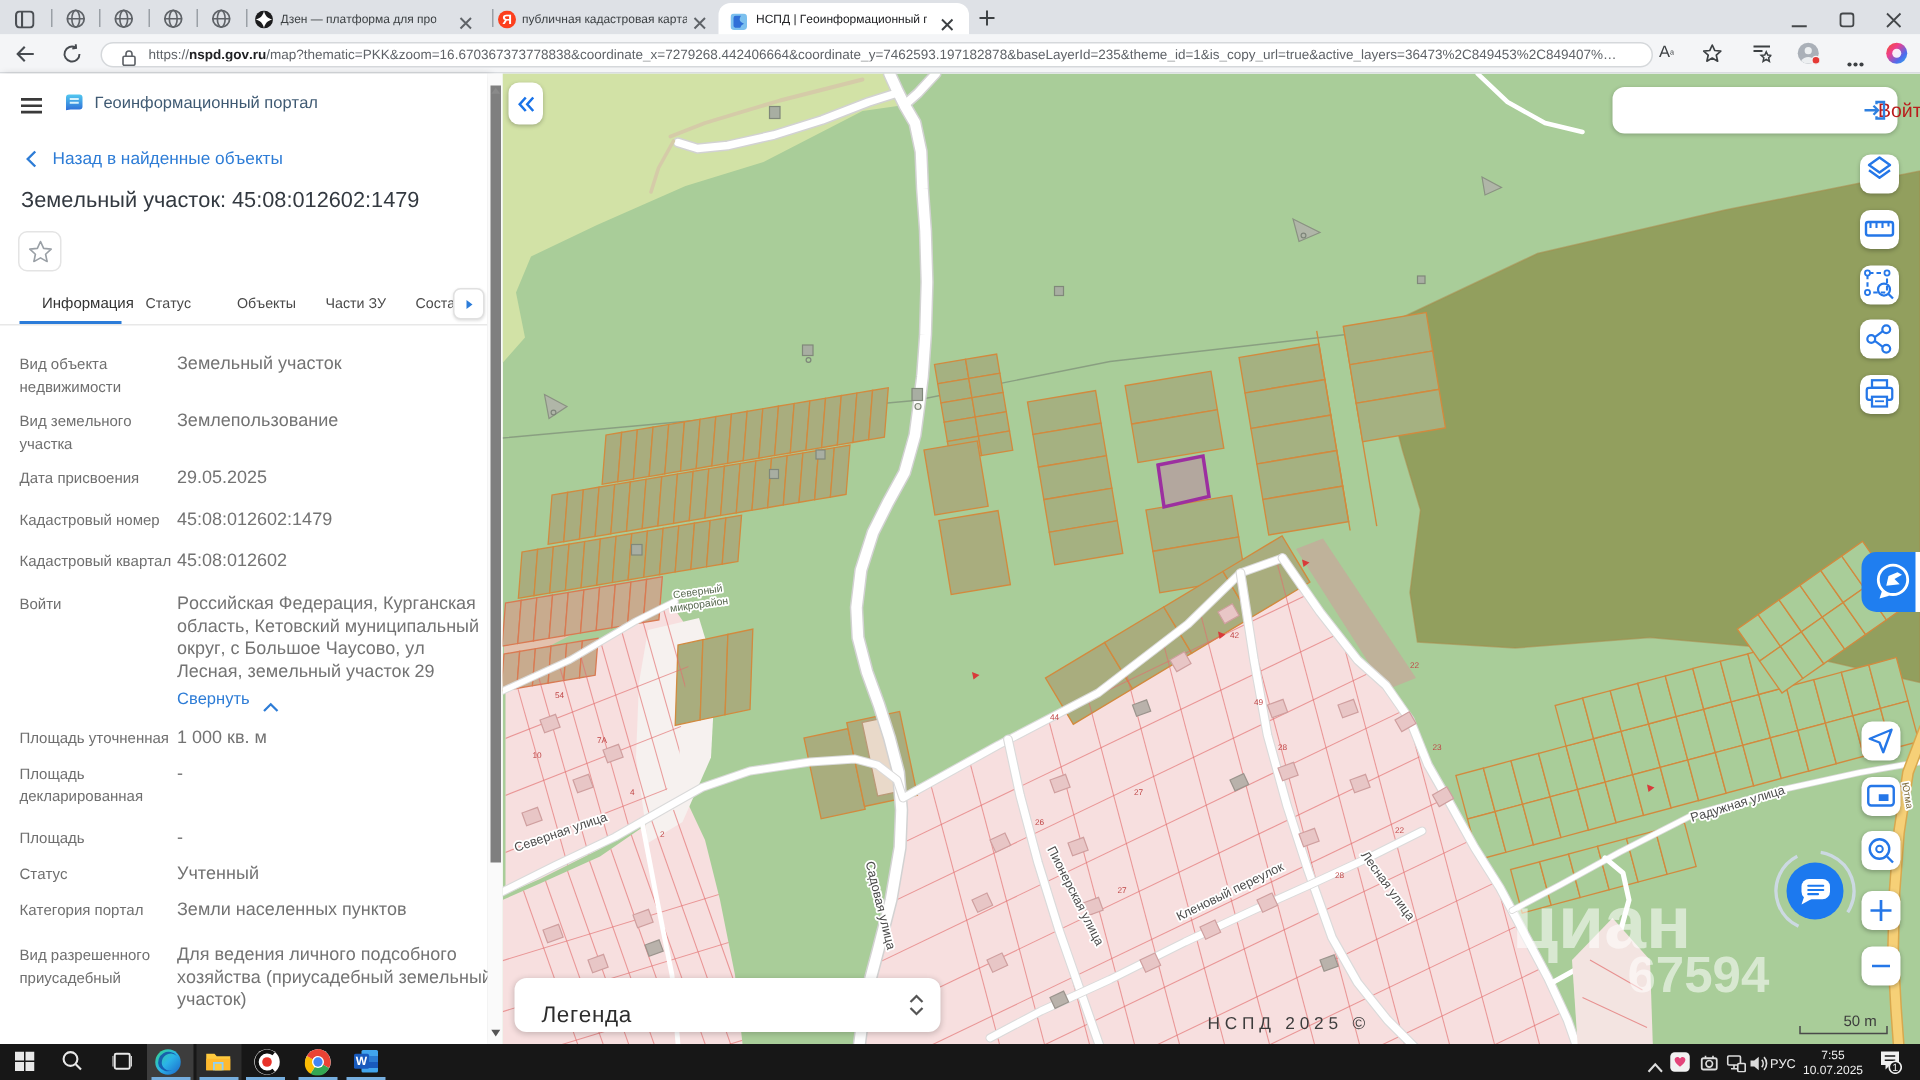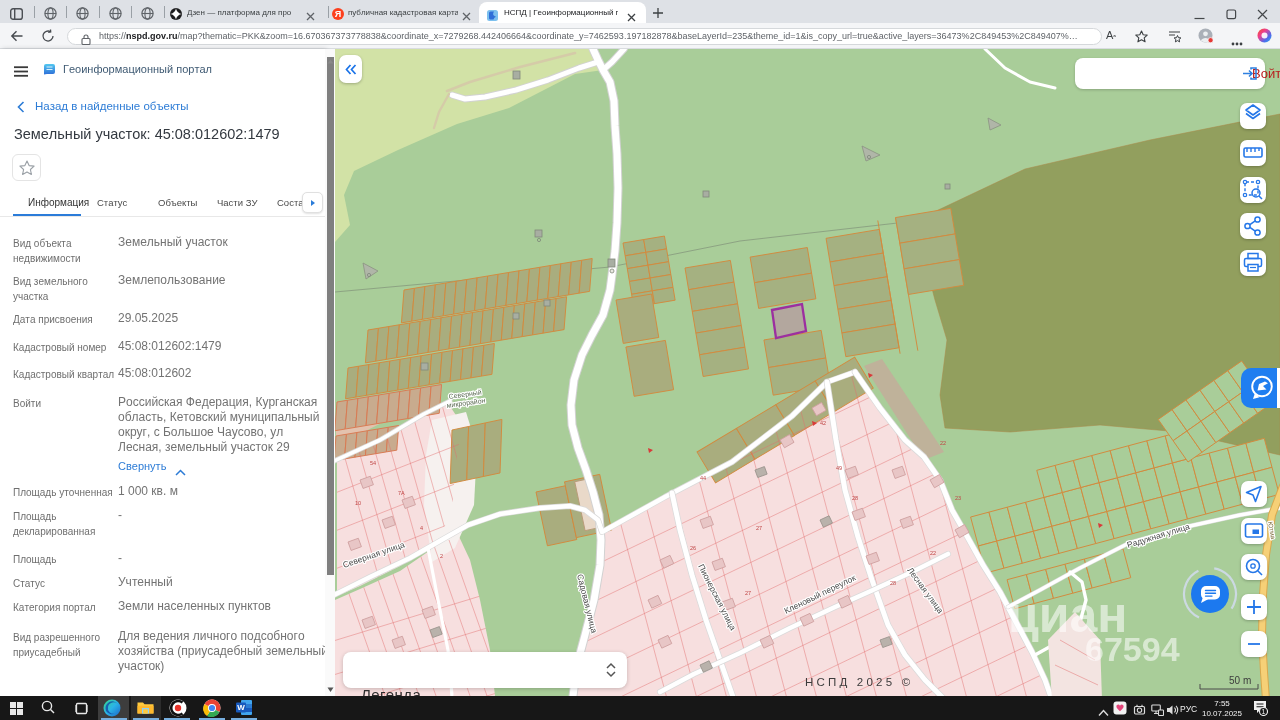--- a/index.html
+++ b/index.html
@@ -681,21 +681,21 @@
     </svg>
   </div>
 <div class="abs" style="left:1182px;top:566px"><svg width="56" height="56" viewBox="0 0 56 56" style="" xmlns="http://www.w3.org/2000/svg">
       <circle cx="28" cy="28" r="26" fill="none" stroke="#ccd9e2" stroke-width="2.2" stroke-dasharray="58,16,52,38" transform="rotate(115 28 28)"></circle>
       <circle cx="28" cy="28" r="19" fill="#1c79ef"></circle>
       <rect x="19" y="20" width="19" height="13.5" rx="5" fill="#fff"></rect>
       <path d="M21,31 L19,37 L26,33.2 Z" fill="#fff"></path>
       <path d="M23.5,24.5 L33.5,24.5 M23.5,27.3 L33.5,27.3 M23.5,30.1 L30,30.1" stroke="#1c79ef" stroke-width="1.4" stroke-linecap="round"></path>
     </svg></div>
 <div class="abs" style="left:343px;top:652px;width:284px;height:36px;background:#fff;border-radius:8px;box-shadow:0 1px 4px rgba(0,0,0,.2)"></div>
-<div class="abs" style="left:361px;top:686px;font-size:15px;letter-spacing:0.4px;color:#2d2d2d">Легенда</div>
+<div class="abs" style="left:361px;top:668px;font-size:15px;letter-spacing:0.4px;color:#2d2d2d">Легенда</div>
 <div class="abs" style="left:605px;top:662px"><svg width="12" height="16" viewBox="0 0 12 16" style="" xmlns="http://www.w3.org/2000/svg">
       <path d="M2,6 L6,2 L10,6" fill="none" stroke="#555" stroke-width="1.5"></path>
       <path d="M2,10 L6,14 L10,10" fill="none" stroke="#555" stroke-width="1.5"></path>
     </svg></div>
 <div class="abs" style="left:0;top:696px;width:1280px;height:24px;background:#171717"></div>
 <div class="abs" style="left:98px;top:696px;width:31px;height:24px;background:#3d3d3d"></div>
 <div class="abs" style="left:131px;top:696px;width:30px;height:24px;background:#2c2c2c"></div>
 <div class="abs" style="left:100.5px;top:717.5px;width:26px;height:2px;background:#76aede"></div>
 <div class="abs" style="left:133px;top:717.5px;width:26px;height:2px;background:#76aede"></div>
 <div class="abs" style="left:164px;top:717.5px;width:26px;height:2px;background:#76aede"></div>

